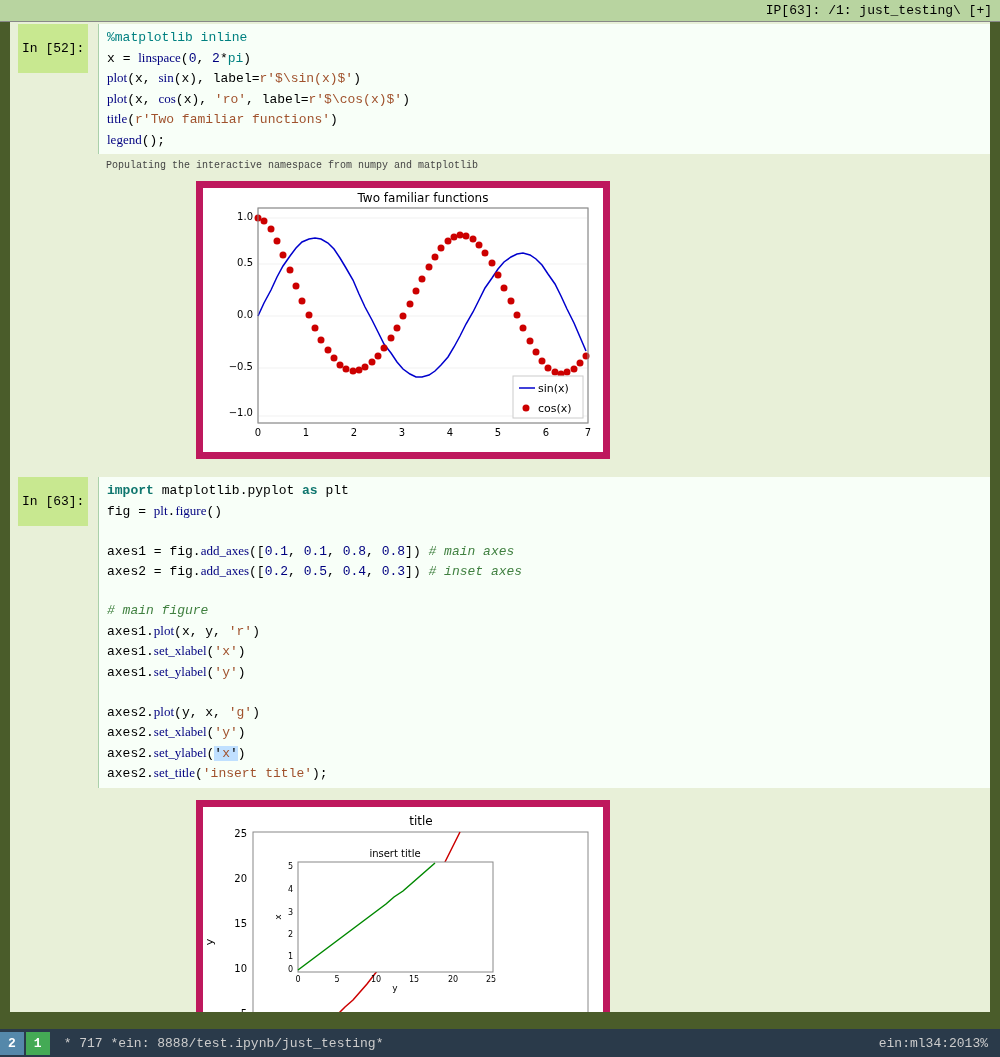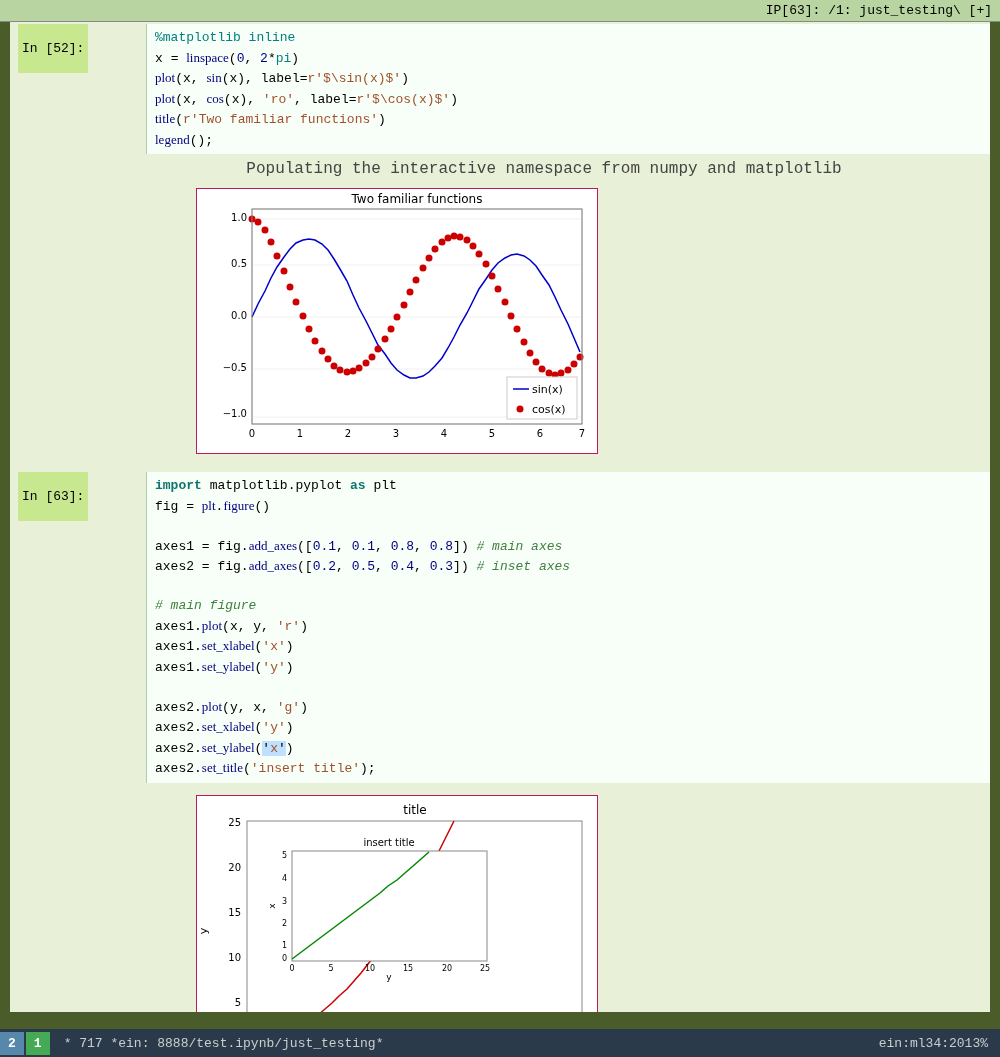--- a/index.html
+++ b/index.html
@@ -42,29 +42,28 @@
     .fn { color: #000080; font-family: Liberation Serif, serif; } 
     .str { color: #a0522d; } 
     .cm { color: #408040; font-style: italic; } 
     .num { color: #000080; }
     .op { color: #000; }
     .var { color: #000; }
     .special { color: #008080; }
 
     .output-text {
       color: #444;
-      font-size: 16px;
+      font-size: 10px;
       padding: 2px 0;
-      text-align: center;
     }
 
     
     .plot-container {
       background: white;
-      border: 1px solid #be185d;
+      border: 7px solid #be185d;
       margin: 8px 0 8px 90px;
       display: inline-block;
     }
 
     
     #status-bar {
       position: absolute;
       bottom: 0;
       left: 0;
       width: 1000px;
@@ -124,21 +123,20 @@
       background: #c8e890;
       padding: 17px 4px;
       display: inline-block;
     }
 
     .code-block {
       background: #f8fff8;
       flex: 1;
       padding: 4px 8px;
       border-left: 1px solid #aad0aa;
-      margin-left: 48px;
     }
 
     .output-block {
       margin-left: 88px;
       padding: 4px 8px;
     }
 
     svg text {
       font-family: 'DejaVu Sans', Arial, sans-serif;
     }

